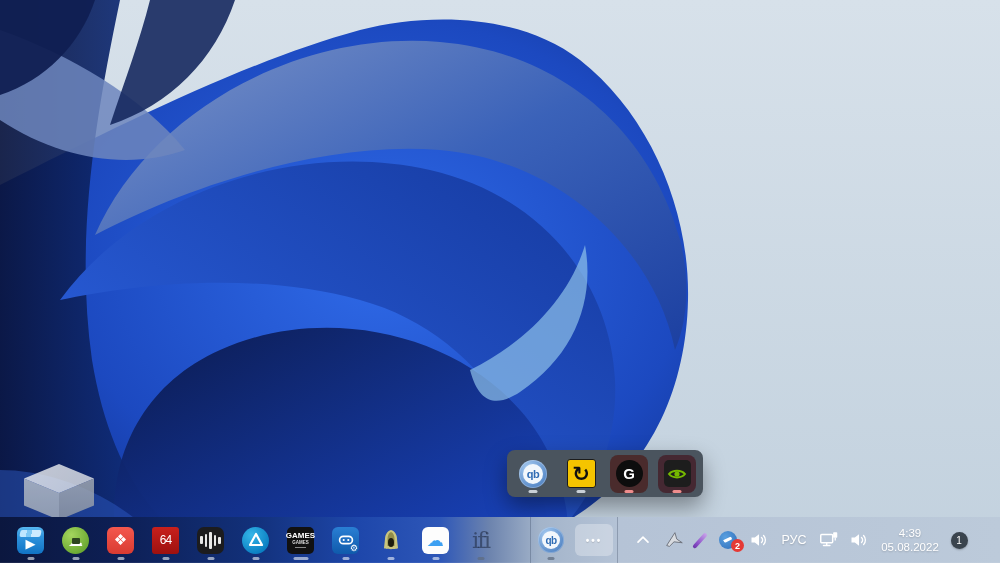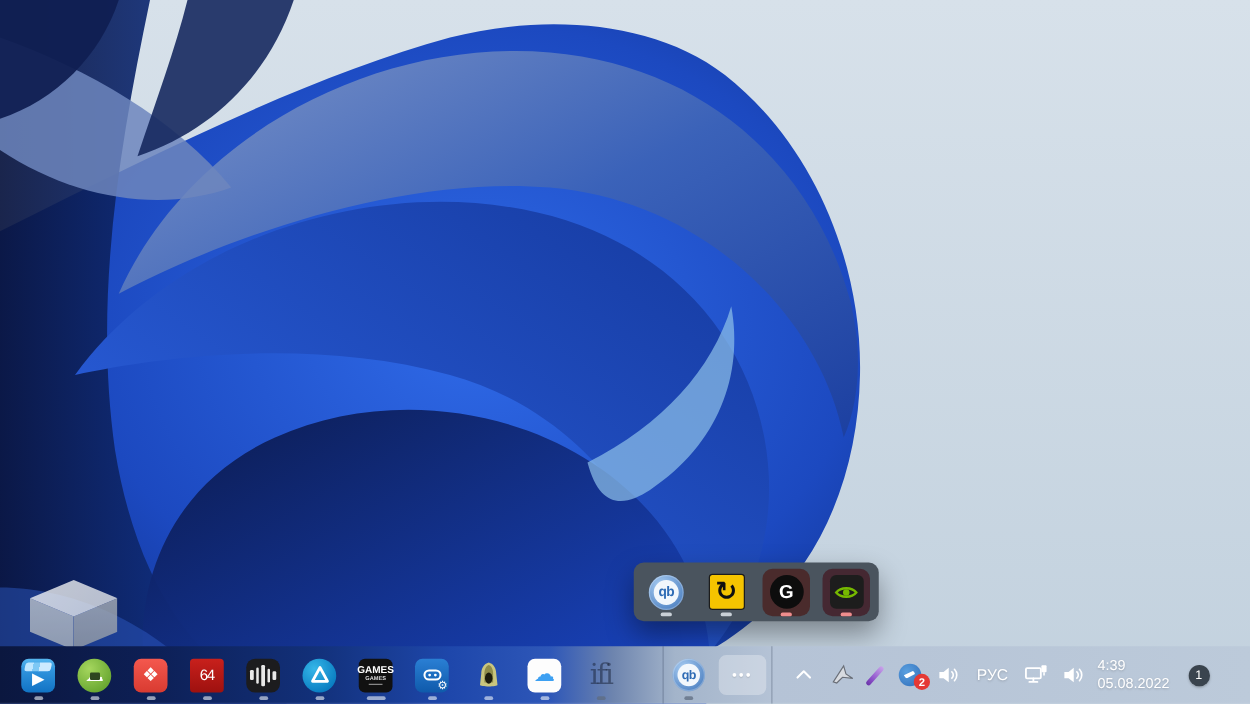--- a/index.html
+++ b/index.html
@@ -87,21 +87,21 @@
     letter-spacing:-2px;line-height:1;}
 
   
   .tray{position:absolute;right:0;top:0;bottom:0;display:flex;align-items:center;}
   .tray .t-ico{display:flex;align-items:center;justify-content:center;position:relative;}
   .dots-btn{width:38px;height:32px;border-radius:6px;background:rgba(255,255,255,.30);
     display:flex;align-items:center;justify-content:center;color:#fff;font-size:10px;
     letter-spacing:2px;font-weight:bold;text-shadow:0 1px 1px rgba(0,0,0,.15);}
   .tray-divider{width:1px;height:46px;background:rgba(40,55,80,.28);}
   .lang{color:#fff;font-size:12.5px;text-shadow:0 1px 2px rgba(0,0,0,.2);padding:0 6px;}
-  .clock{color:#fff;font-size:11.5px;line-height:14px;text-align:left;
+  .clock{color:#fff;font-size:11.5px;line-height:14px;text-align:center;
     text-shadow:0 1px 2px rgba(0,0,0,.2);min-width:64px;}
   .notif-badge{width:17px;height:17px;border-radius:50%;background:#3a444e;color:#fff;
     font-size:10px;display:flex;align-items:center;justify-content:center;
     box-shadow:0 1px 2px rgba(0,0,0,.25);}
   .msgr{position:relative;width:18px;height:18px;border-radius:50%;
     background:radial-gradient(circle at 35% 35%,#5aa0e0,#2f6cb8);}
   .msgr .swoosh{position:absolute;left:4px;top:5px;width:9px;height:7px;border-radius:50%;
     background:#fff;clip-path:polygon(0 60%,100% 0,100% 45%,20% 100%);}
   .msgr .badge{position:absolute;right:-7px;bottom:-3px;width:13px;height:13px;border-radius:50%;
     background:#e53935;color:#fff;font-size:9px;font-weight:bold;

